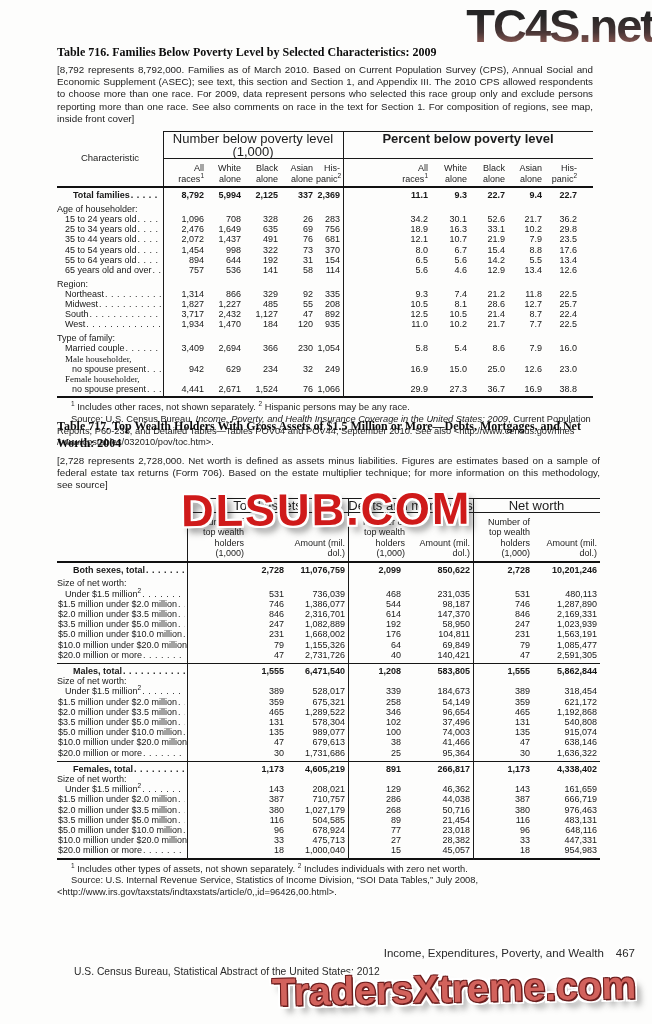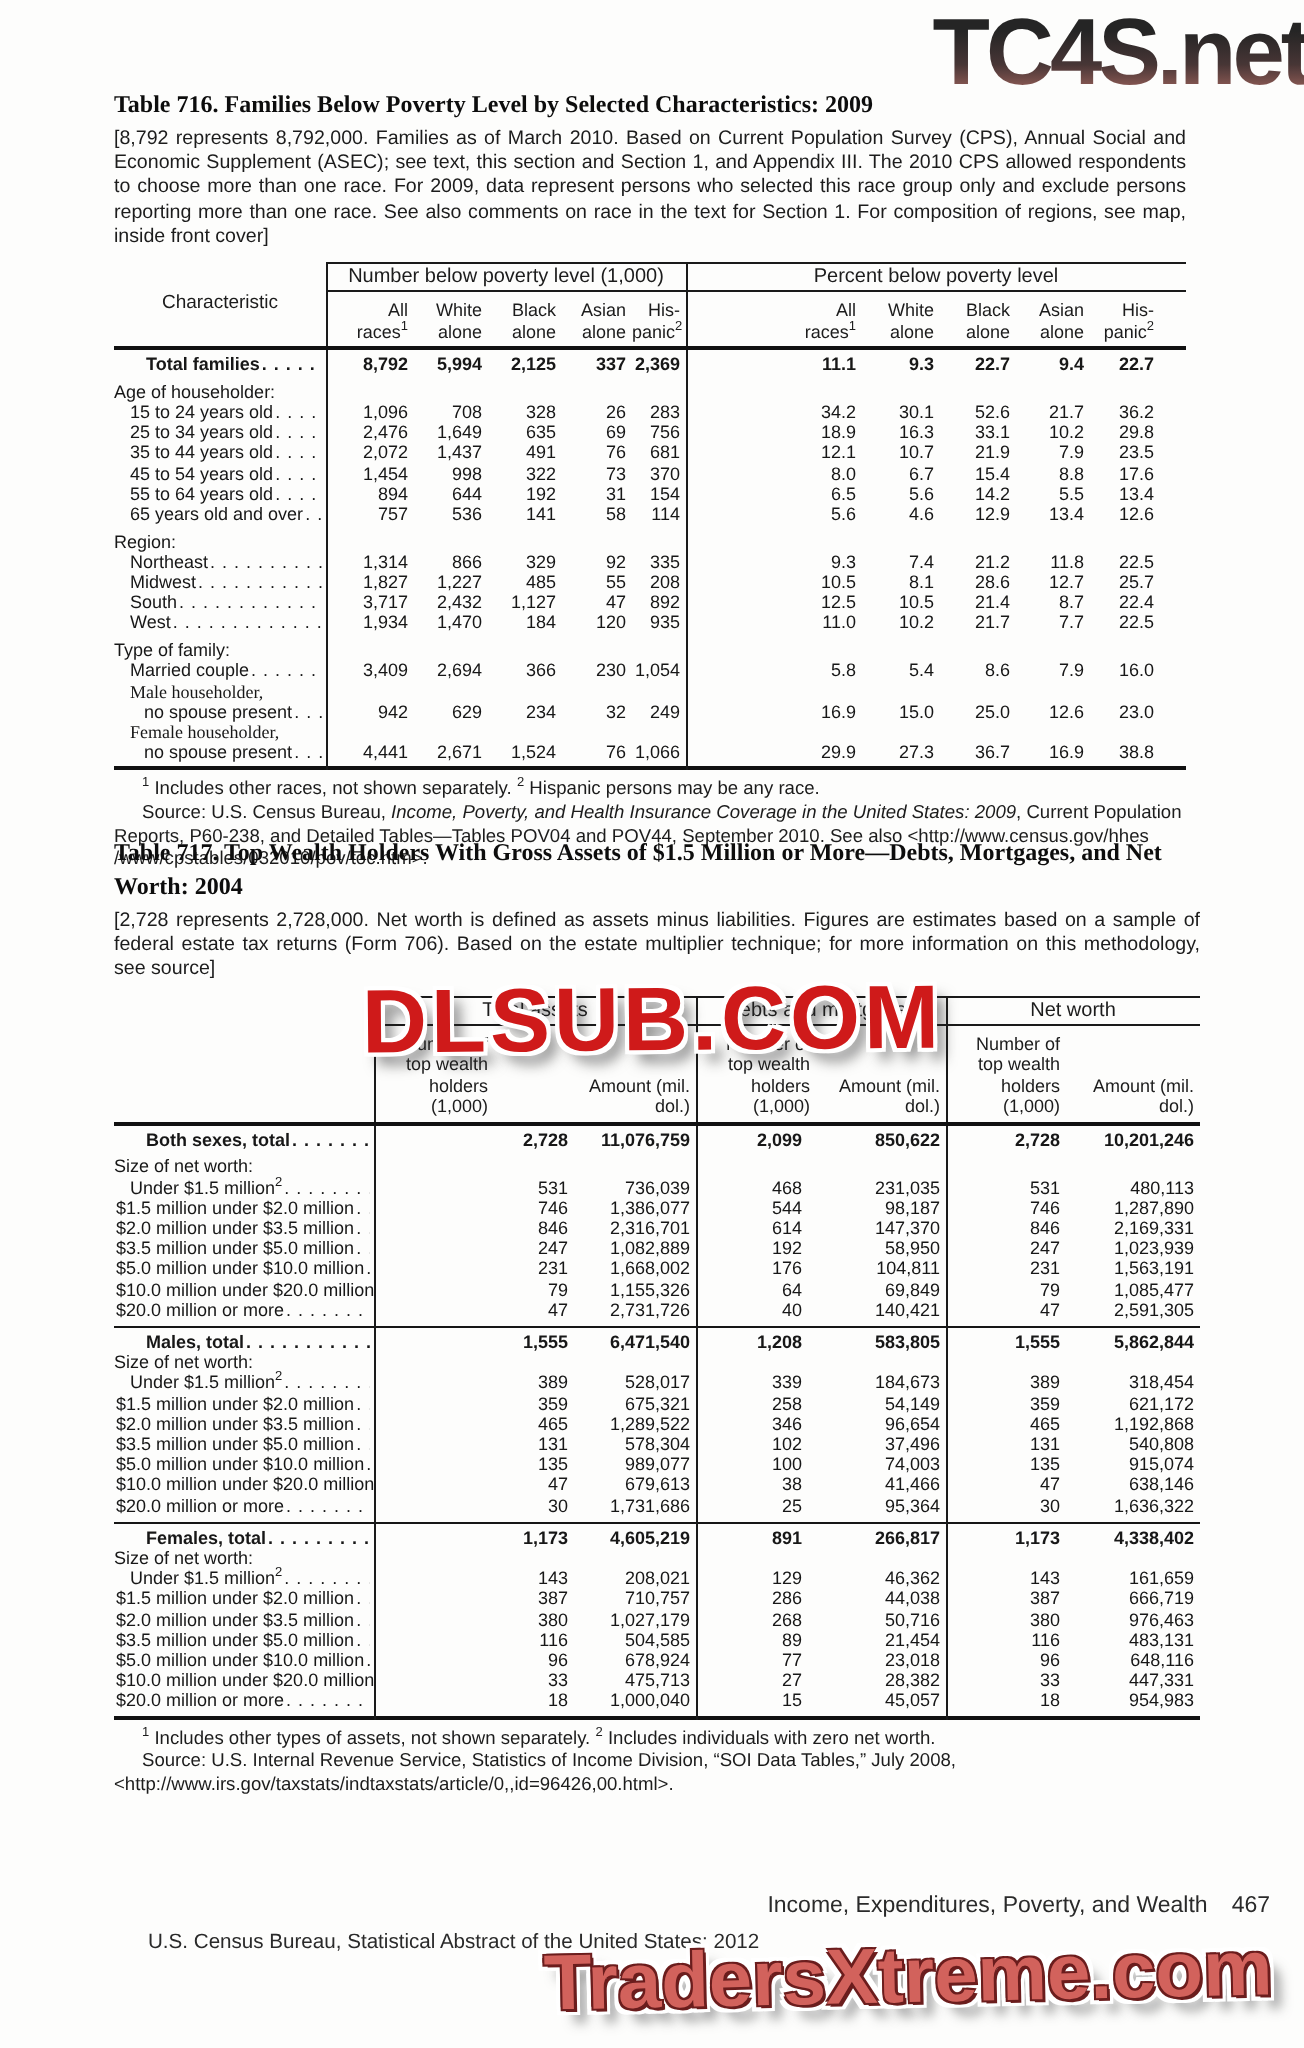--- a/index.html
+++ b/index.html
@@ -12,25 +12,25 @@
   .note{font-size:9.8px;line-height:12.2px;text-align:justify;margin:0 0 6px 0;color:#1c1c1c;}
   .twrap{position:relative;}
   .vr{position:absolute;top:0;bottom:0;width:1px;background:#1a1a1a;}
   
   .thead{position:relative;border-bottom:2px solid #111;}
   .h-lab{position:absolute;left:0;top:0;bottom:2px;display:flex;align-items:center;justify-content:center;
          font-size:9.5px;color:#1c1c1c;}
   .t716 .h-lab{width:106px;}
   .t717 .h-lab{width:130px;}
   .h-groups{display:flex;border-top:1px solid #1a1a1a;border-bottom:1px solid #1a1a1a;
-            font-size:10px;line-height:13px;text-align:center;color:#1c1c1c;}
+            font-size:13px;line-height:13px;text-align:center;color:#1c1c1c;}
   .t716 .h-groups{margin-left:106px;}
   .t717 .h-groups{margin-left:130px;}
   .t716 .hg1{width:180px;}
-  .t716 .hg2{flex:1;}
+  .t716 .hg2{flex:1;font-weight:bold;}
   .t717 .hg1{width:161px;}
   .t717 .hg2{width:125px;}
   .t717 .hg3{flex:1;}
   .h-subs{display:flex;font-size:9px;line-height:10.5px;color:#1c1c1c;}
   .t716 .h-subs{margin-left:106px;padding-right:13px;min-height:27px;}
   .t717 .h-subs{margin-left:130px;min-height:48px;}
   .hs{display:flex;flex-direction:column;justify-content:flex-end;text-align:right;
       padding:2px 3px 2px 0;box-sizing:border-box;}
   .nh{display:inline-block;width:57px;text-align:right;}
   sup{vertical-align:super;font-size:6.5px;line-height:0;}

